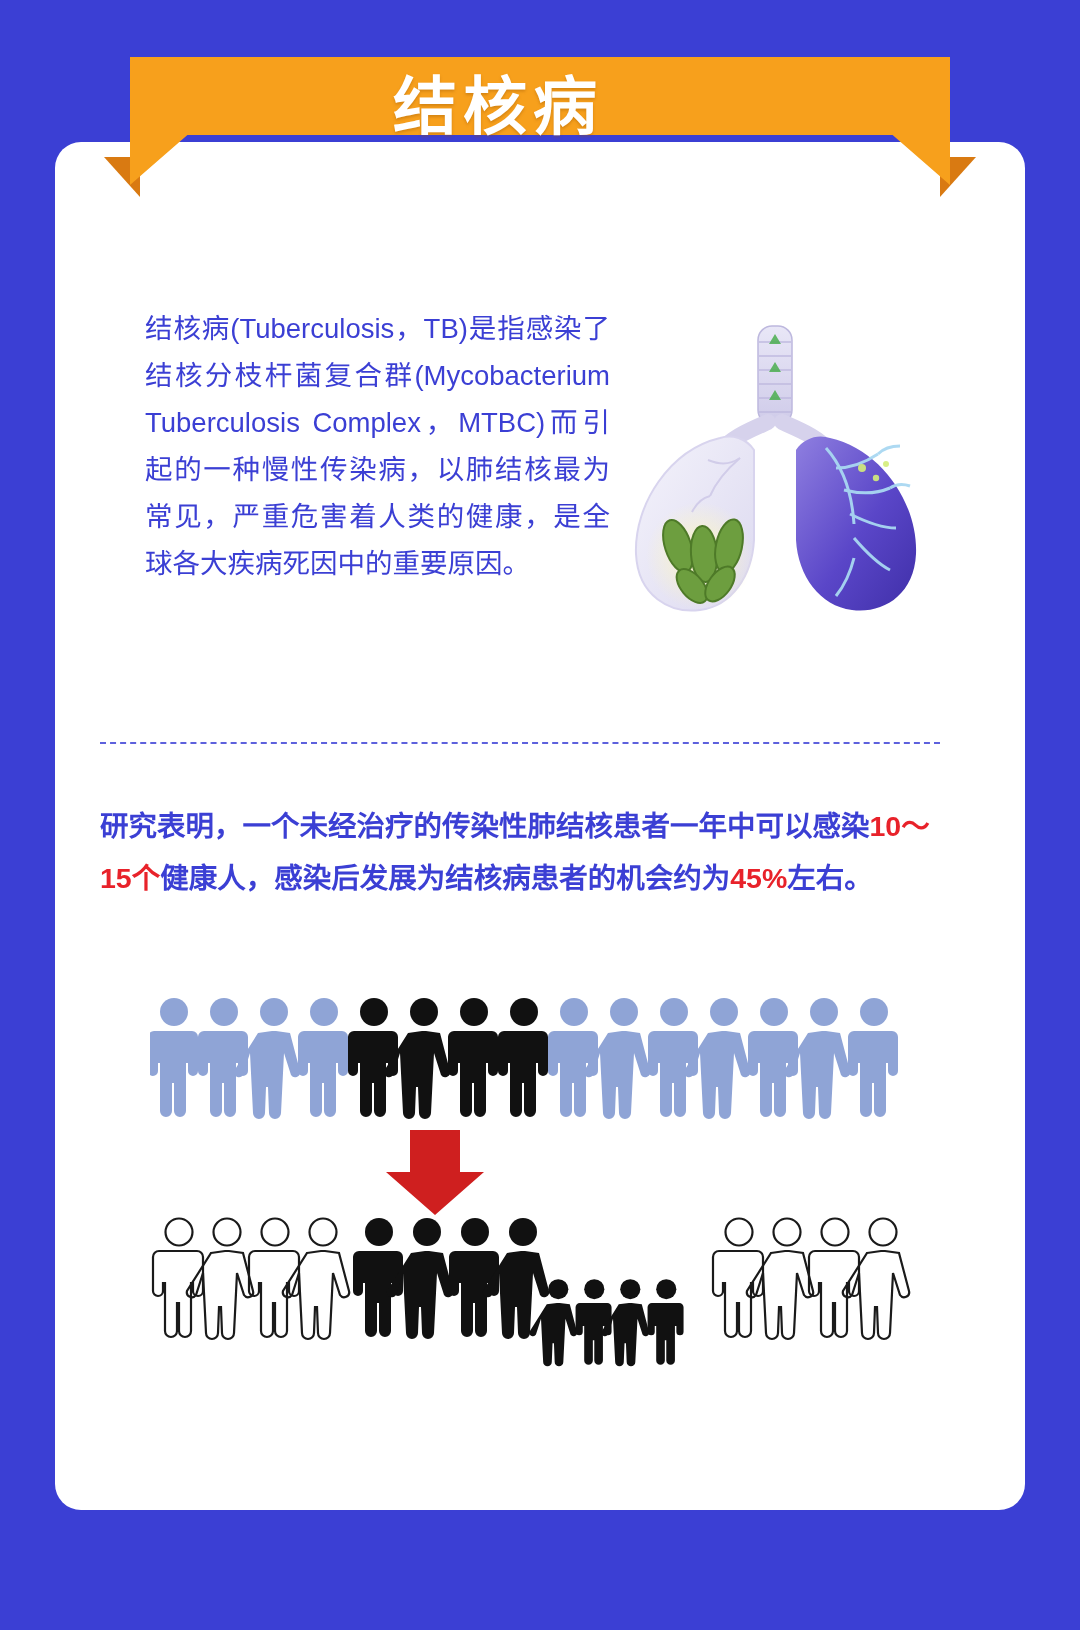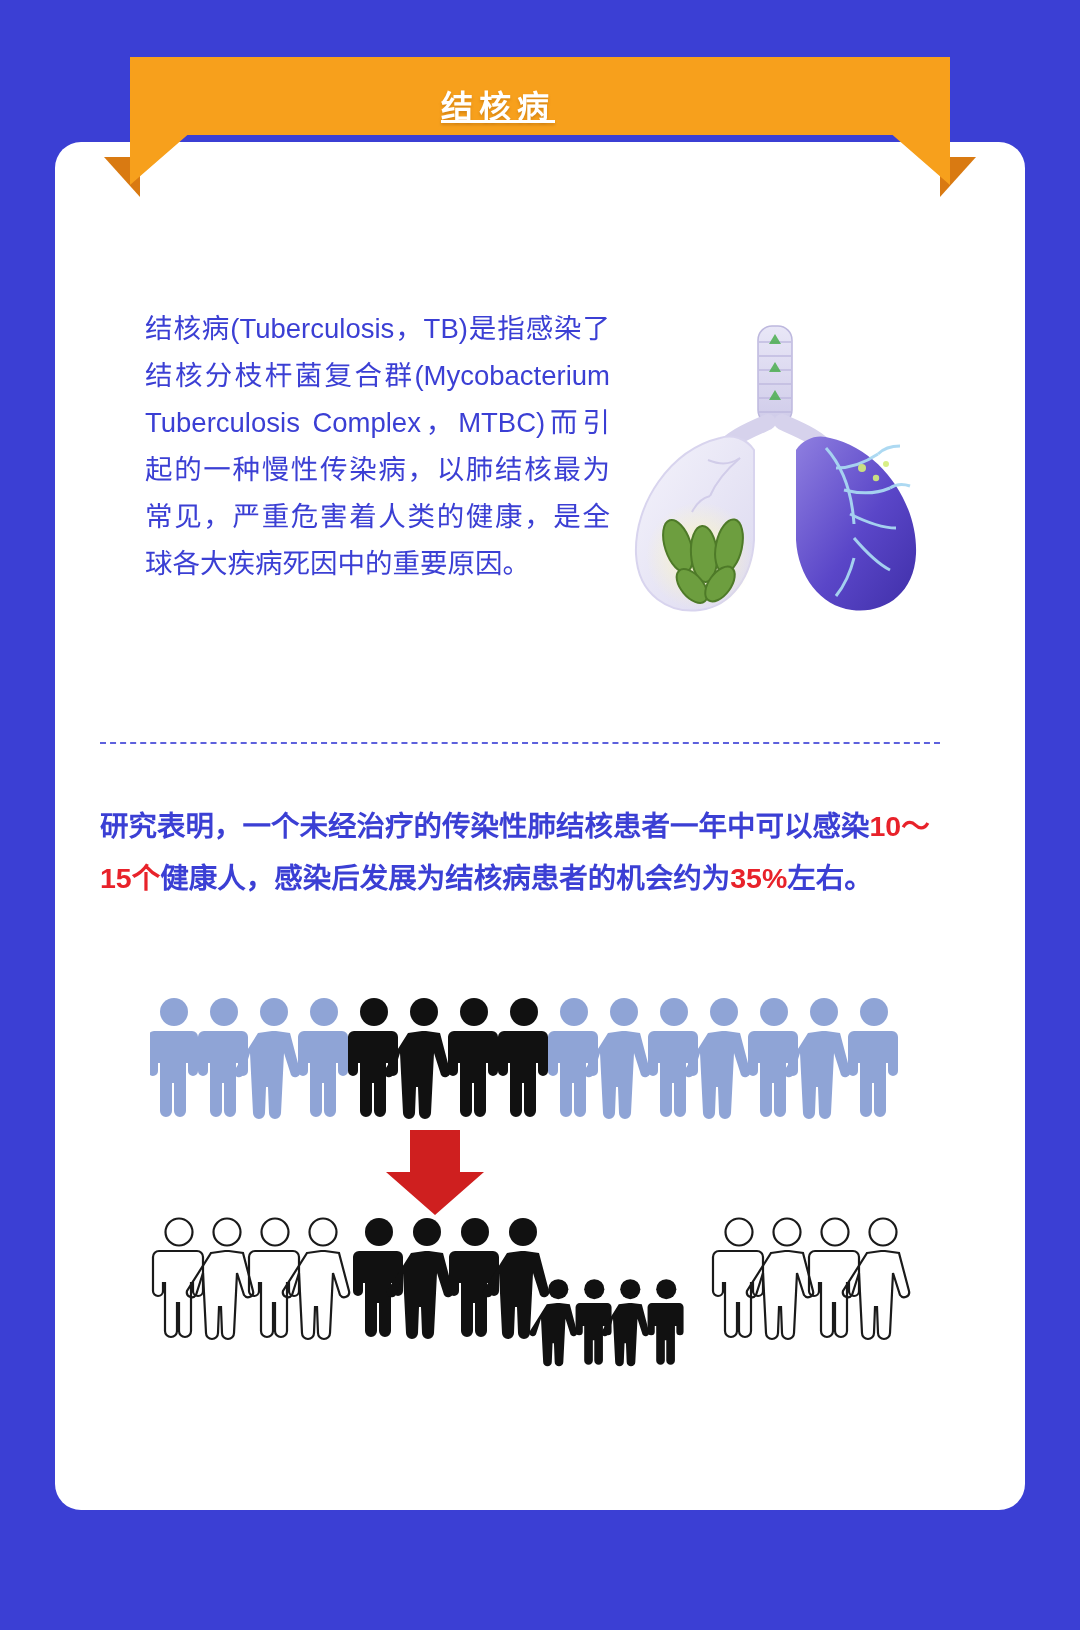--- a/index.html
+++ b/index.html
@@ -71,25 +71,24 @@
   }
   .banner-title {
     position: absolute;
     left: 26px;
     top: 0;
     width: 736px;
     height: 100px;
     line-height: 100px;
     text-align: center;
     color: #ffffff;
-    font-size: 32px;
+    font-size: 64px;
     font-weight: bold;
     letter-spacing: 6px;
     text-shadow: 0 2px 3px rgba(150,80,0,.35);
-    text-decoration: underline;
   }
 
   
   .intro {
     position: absolute;
     left: 97px;
     top: 305px;
     width: 465px;
     color: #3b3fd4;
     font-size: 27.5px;
@@ -246,21 +245,21 @@
         <circle cx="262" cy="150" r="4"></circle>
         <circle cx="276" cy="160" r="3.2"></circle>
         <circle cx="286" cy="146" r="3"></circle>
       </g>
     </svg>
   </div>
 
   <div class="divider"></div>
 
   <div class="stat">
-    <span>研究表明，一个未经治疗的传染性肺结核患者一年中可以感染</span><span class="hl">10～15个</span><span>健康人，感染后发展为结核病患者的机会约为</span><span class="hl">35%</span><span>左右。</span>
+    <span>研究表明，一个未经治疗的传染性肺结核患者一年中可以感染</span><span class="hl">10～15个</span><span>健康人，感染后发展为结核病患者的机会约为</span><span class="hl">45%</span><span>左右。</span>
   </div>
 
   <div class="people-row row-top">
     <svg width="760" height="130" viewBox="0 0 760 130" xmlns="http://www.w3.org/2000/svg">
       <g id="topfigs">
 
         <g fill="#8fa4d6">
           <g transform="translate(0,0)">
             <circle cx="24" cy="17" r="14"></circle>
             <path d="M6 36 h36 a6 6 0 0 1 6 6 v34 a5 5 0 0 1 -10 0 v-8 h-2 v48 a6 6 0 0 1 -12 0 v-28 h-2 v28 a6 6 0 0 1 -12 0 v-48 h-2 v8 a5 5 0 0 1 -10 0 v-34 a6 6 0 0 1 6 -6 z"></path>

